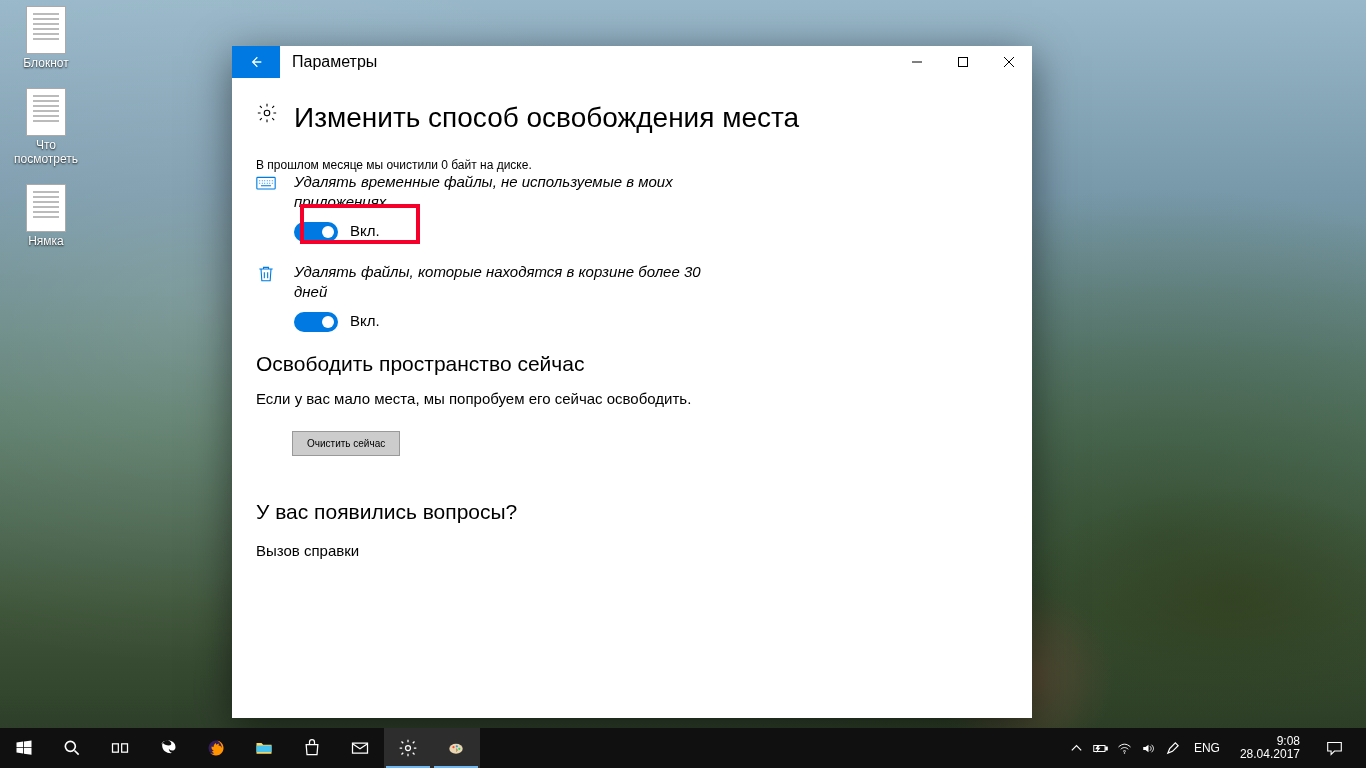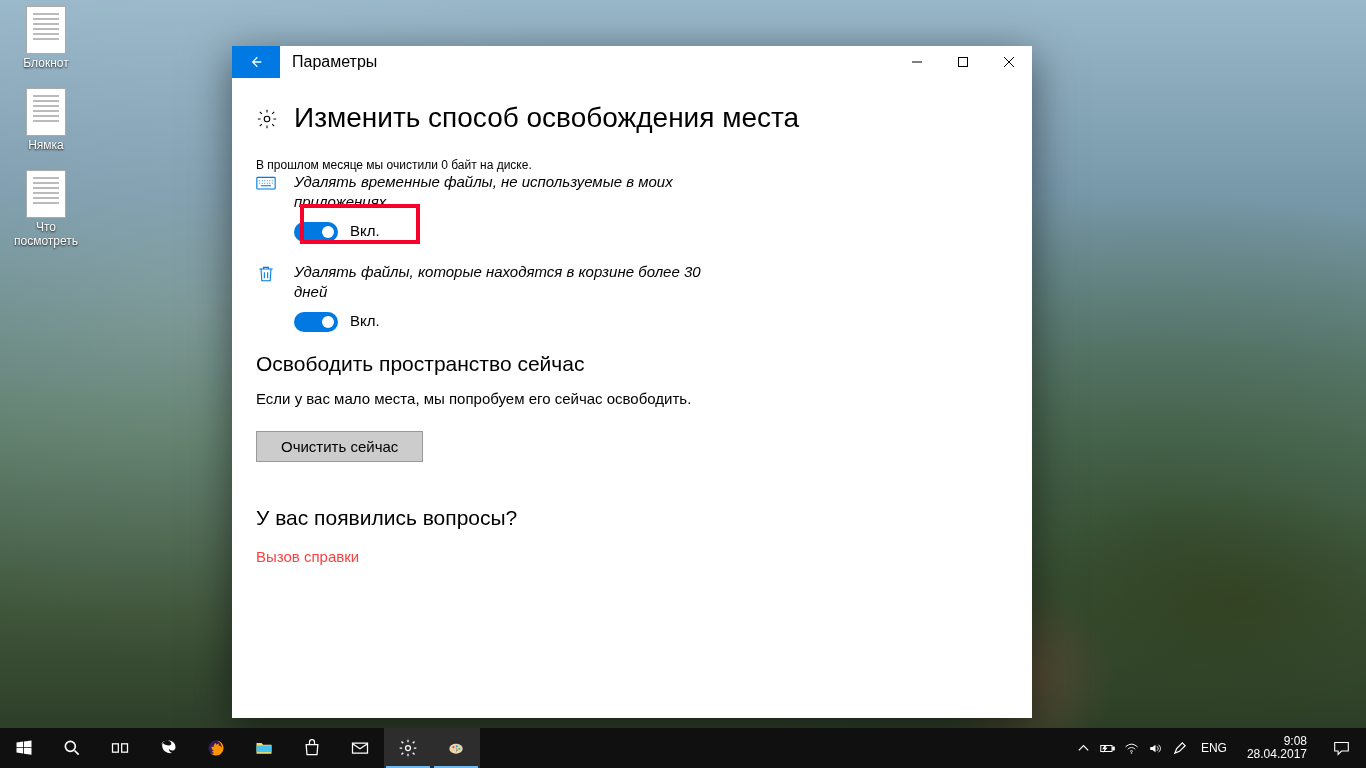--- a/index.html
+++ b/index.html
@@ -44,53 +44,53 @@
 }
 .titlebar { height:32px; display:flex; align-items:center; }
 .back-btn { width:48px; height:32px; background:#0078d7; color:#fff; display:flex; align-items:center; justify-content:center; cursor:pointer; }
 .back-btn svg{width:16px;height:16px;fill:none;stroke:#fff;stroke-width:2;}
 .title-text { font-size:16px; padding-left:12px; flex:1; }
 .caption-btns { display:flex; }
 .caption-btn { width:46px; height:32px; display:flex; align-items:center; justify-content:center; cursor:pointer; }
 .caption-btn svg{width:10px;height:10px;stroke:#000;stroke-width:1;fill:none;}
 
 .content { padding:24px 24px 0 24px; flex:1; overflow:auto; }
-.page-header { display:flex; align-items:flex-end; gap:16px; margin-bottom:24px; }
+.page-header { display:flex; align-items:flex-start; gap:16px; margin-bottom:24px; }
 .gear-icon svg{width:22px;height:22px;stroke:#000;fill:none;stroke-width:1.2;}
 .page-title { font-size:28px; font-weight:300; }
 
 .status-line { font-size:12px; }
 
 .option-row { display:flex; gap:16px; margin-bottom:20px; }
 .option-icon { width:22px; flex-shrink:0; padding-top:2px; }
 .option-icon svg{width:20px;height:20px;stroke:#0078d7;fill:none;stroke-width:1.3;}
 .option-body { flex:1; max-width:420px; }
 .option-label { font-size:15px; line-height:20px; margin-bottom:10px;font-style:italic; }
 
 .toggle { display:flex; align-items:flex-start; gap:12px; cursor:pointer; }
 .toggle-track { width:44px; height:20px; border-radius:10px; background:#0078d7; position:relative; }
 .toggle-thumb { position:absolute; right:4px; top:4px; width:12px; height:12px; border-radius:50%; background:#fff; }
 .toggle-text { font-size:15px; }
 
 .highlight-box { position:absolute; border:4px solid #e3002b; pointer-events:none; }
 
 .section-title { font-size:21px; font-weight:400; margin:14px 0 14px; }
 .section-text { font-size:15px; margin-bottom:24px; }
-.btn { display:inline-block; background:#ccc; border:1px solid #999; padding:6px 24px; font-size:15px; cursor:pointer; }
-
-.link { color:#ef4444; font-size:15px; cursor:pointer; display:inline-block; margin-top:4px; }
+.btn { display:inline-block; background:#ccc; border:1px solid #999; padding:6px 14px; font-size:10px; cursor:pointer;margin-left:36px; }
+
+.link { color:#000000; font-size:15px; cursor:pointer; display:inline-block; margin-top:4px; }
 
 
 .taskbar { position:absolute; left:0; right:0; bottom:0; height:40px; background:#101010; display:flex; align-items:stretch; color:#fff; }
 .tb-left { display:flex; }
 .tb-btn { width:48px; display:flex; align-items:center; justify-content:center; cursor:pointer; position:relative; }
 .tb-btn svg{width:20px;height:20px;fill:#fff;}
 .tb-btn.active::after{content:"";position:absolute;left:2px;right:2px;bottom:0;height:2px;background:#76b9ed;}
 .tb-btn.active{background:rgba(255,255,255,0.12);}
-.tb-right { margin-left:auto; display:flex; align-items:center; gap:6px; padding-right:5px; }
+.tb-right { margin-left:auto; display:flex; align-items:center; gap:6px; padding-right:12px; }
 .tray-ico { width:18px; height:40px; display:flex; align-items:center; justify-content:center; cursor:pointer; }
 .tray-ico svg{width:15px;height:15px;fill:none;stroke:#fff;stroke-width:1.3;}
 .lang { font-size:12px; padding:0 6px; cursor:pointer; }
 .clock { font-size:12px; text-align:right; line-height:13px; padding:0 8px; cursor:pointer; }
 .action-center { width:40px; display:flex; align-items:center; justify-content:center; cursor:pointer; }
 .action-center svg{width:17px;height:17px;fill:none;stroke:#fff;stroke-width:1.3;}
 
 .tb-firefox{fill:#ff9500;}
 .tb-edge{fill:#2b7cd3;}
 </style>
@@ -99,25 +99,25 @@
 
 <div class="desktop">
 
   <div class="desk-icons">
     <div class="desk-icon">
       <div class="txt-glyph"></div>
       <div class="label">Блокнот</div>
     </div>
     <div class="desk-icon">
       <div class="txt-glyph"></div>
-      <div class="label">Нямка</div>
+      <div class="label">Что посмотреть</div>
     </div>
     <div class="desk-icon">
       <div class="txt-glyph"></div>
-      <div class="label">Что посмотреть</div>
+      <div class="label">Нямка</div>
     </div>
   </div>
 
   <div class="window">
     <div class="titlebar">
       <div class="back-btn">
         <svg viewBox="0 0 24 24">
             <path d="M14 5l-7 7 7 7M7 12h13"></path>
           </svg>
       </div>

